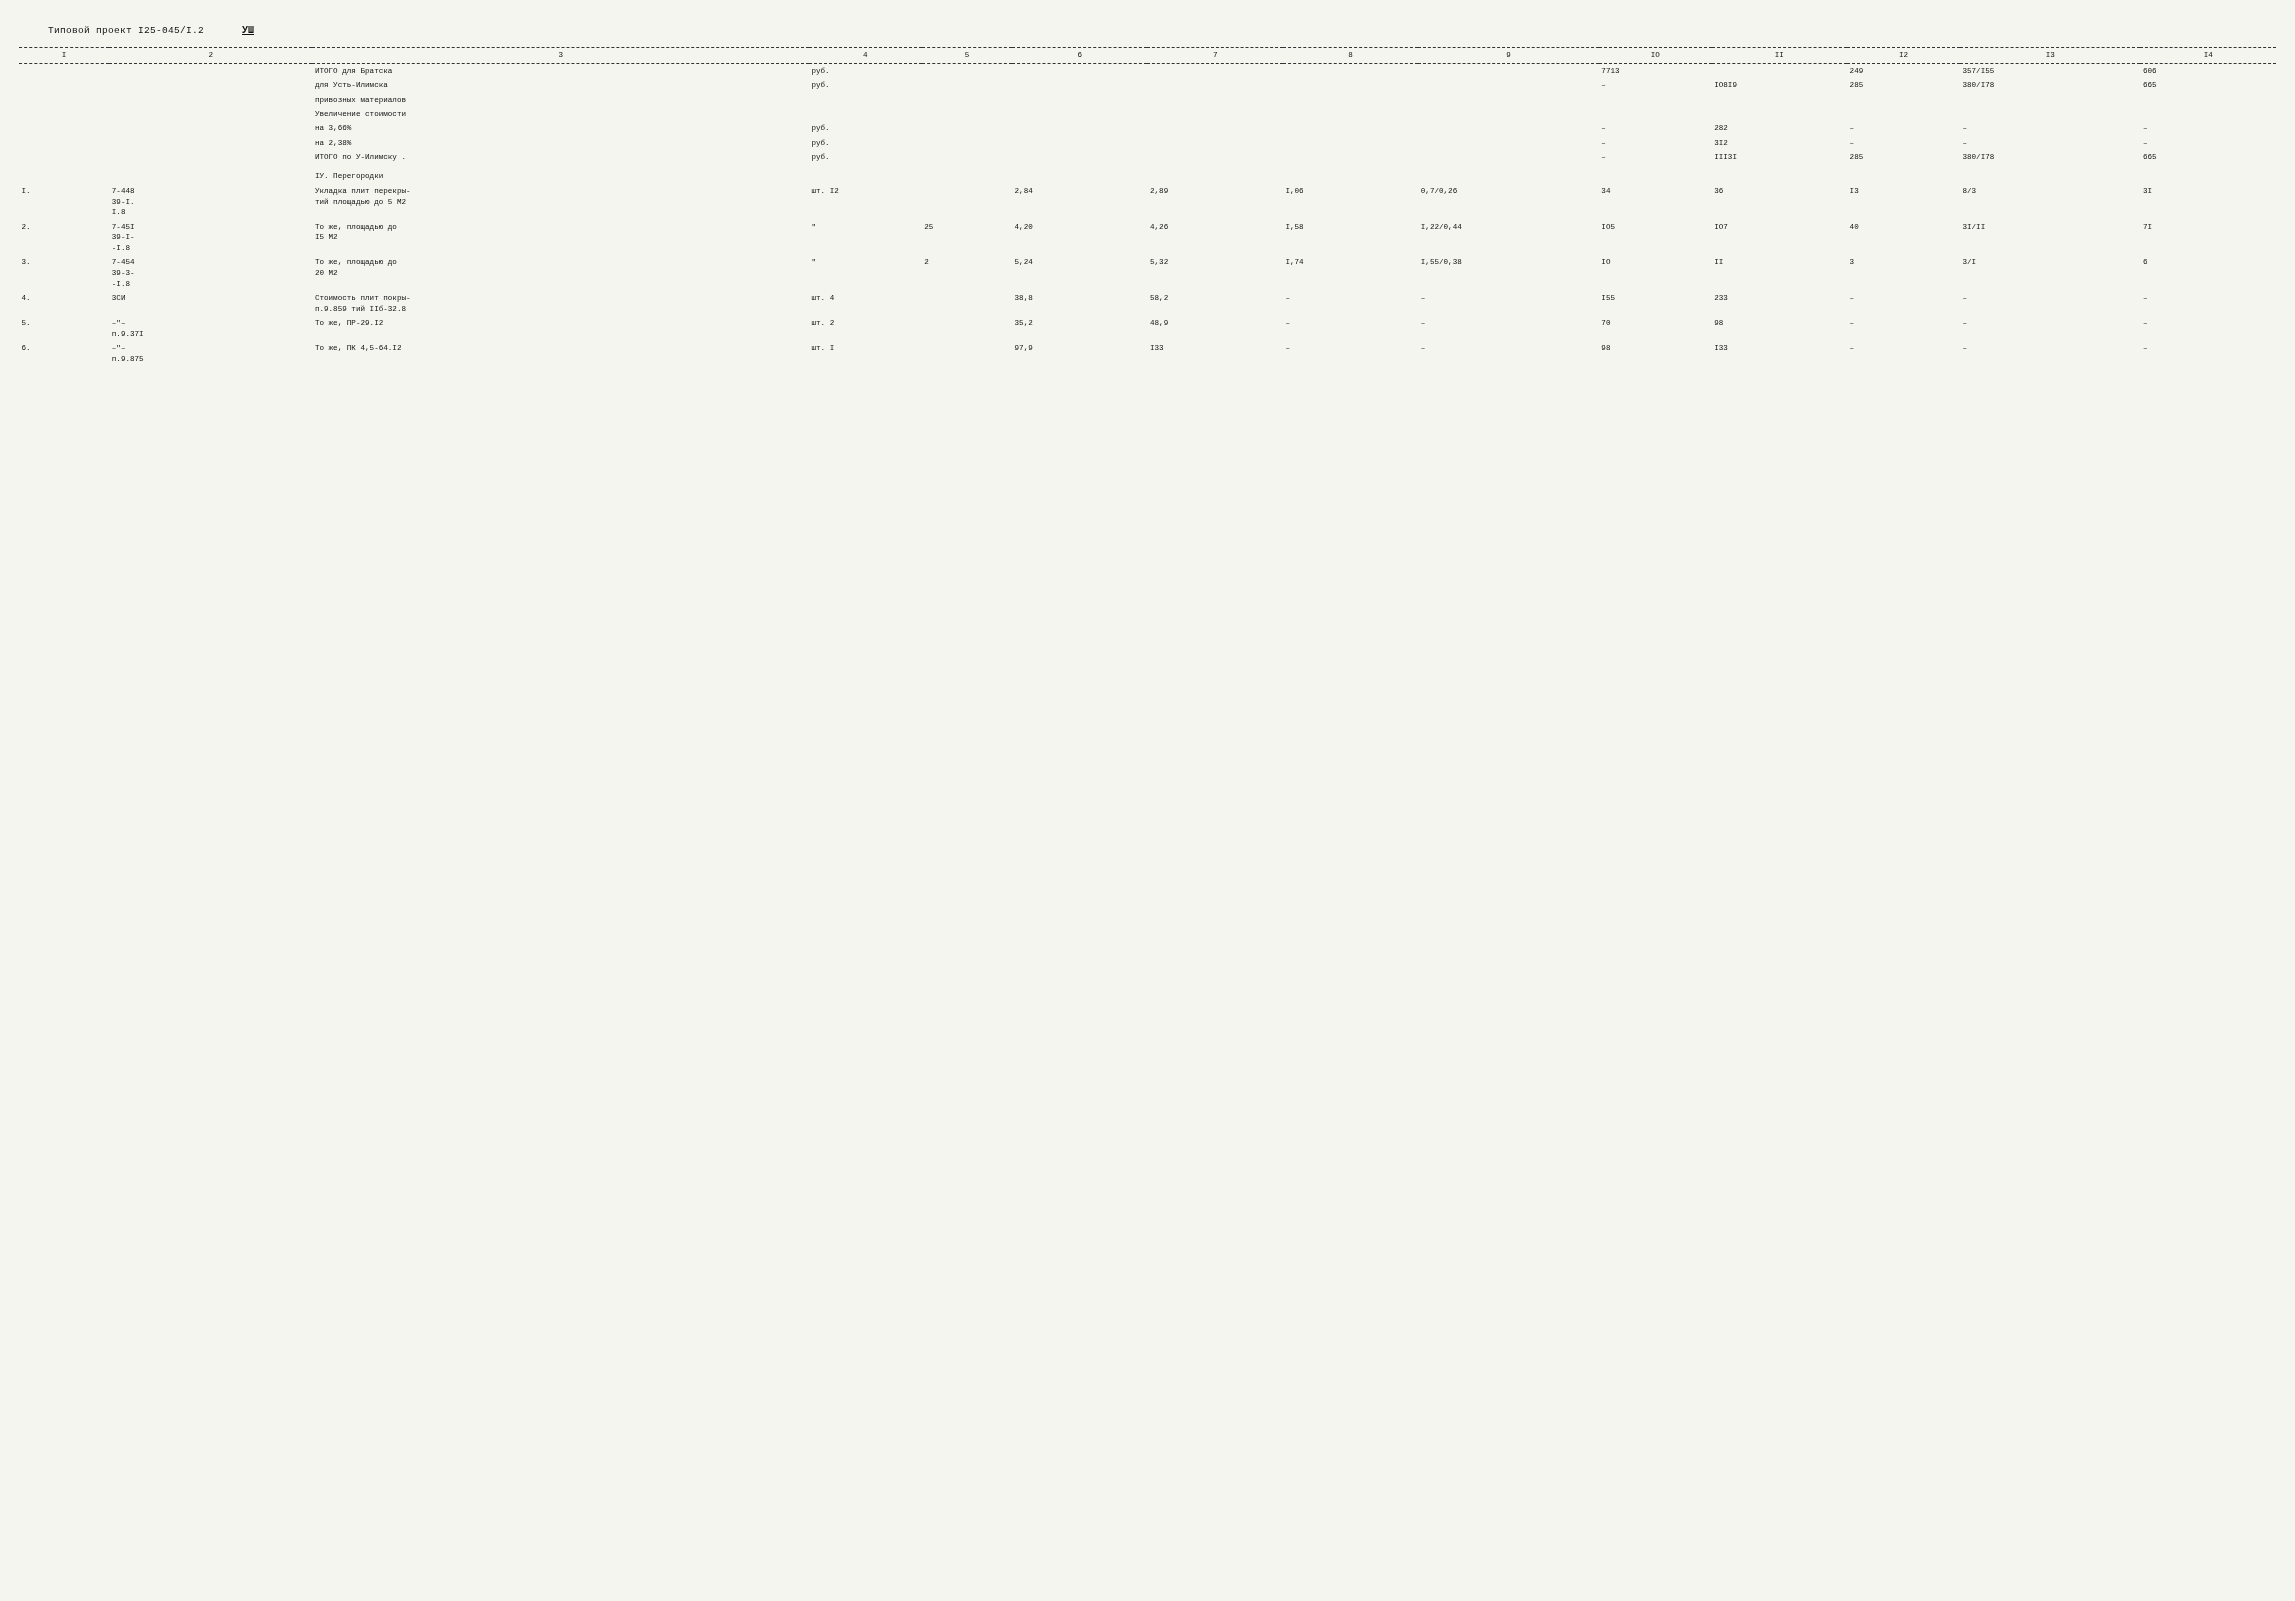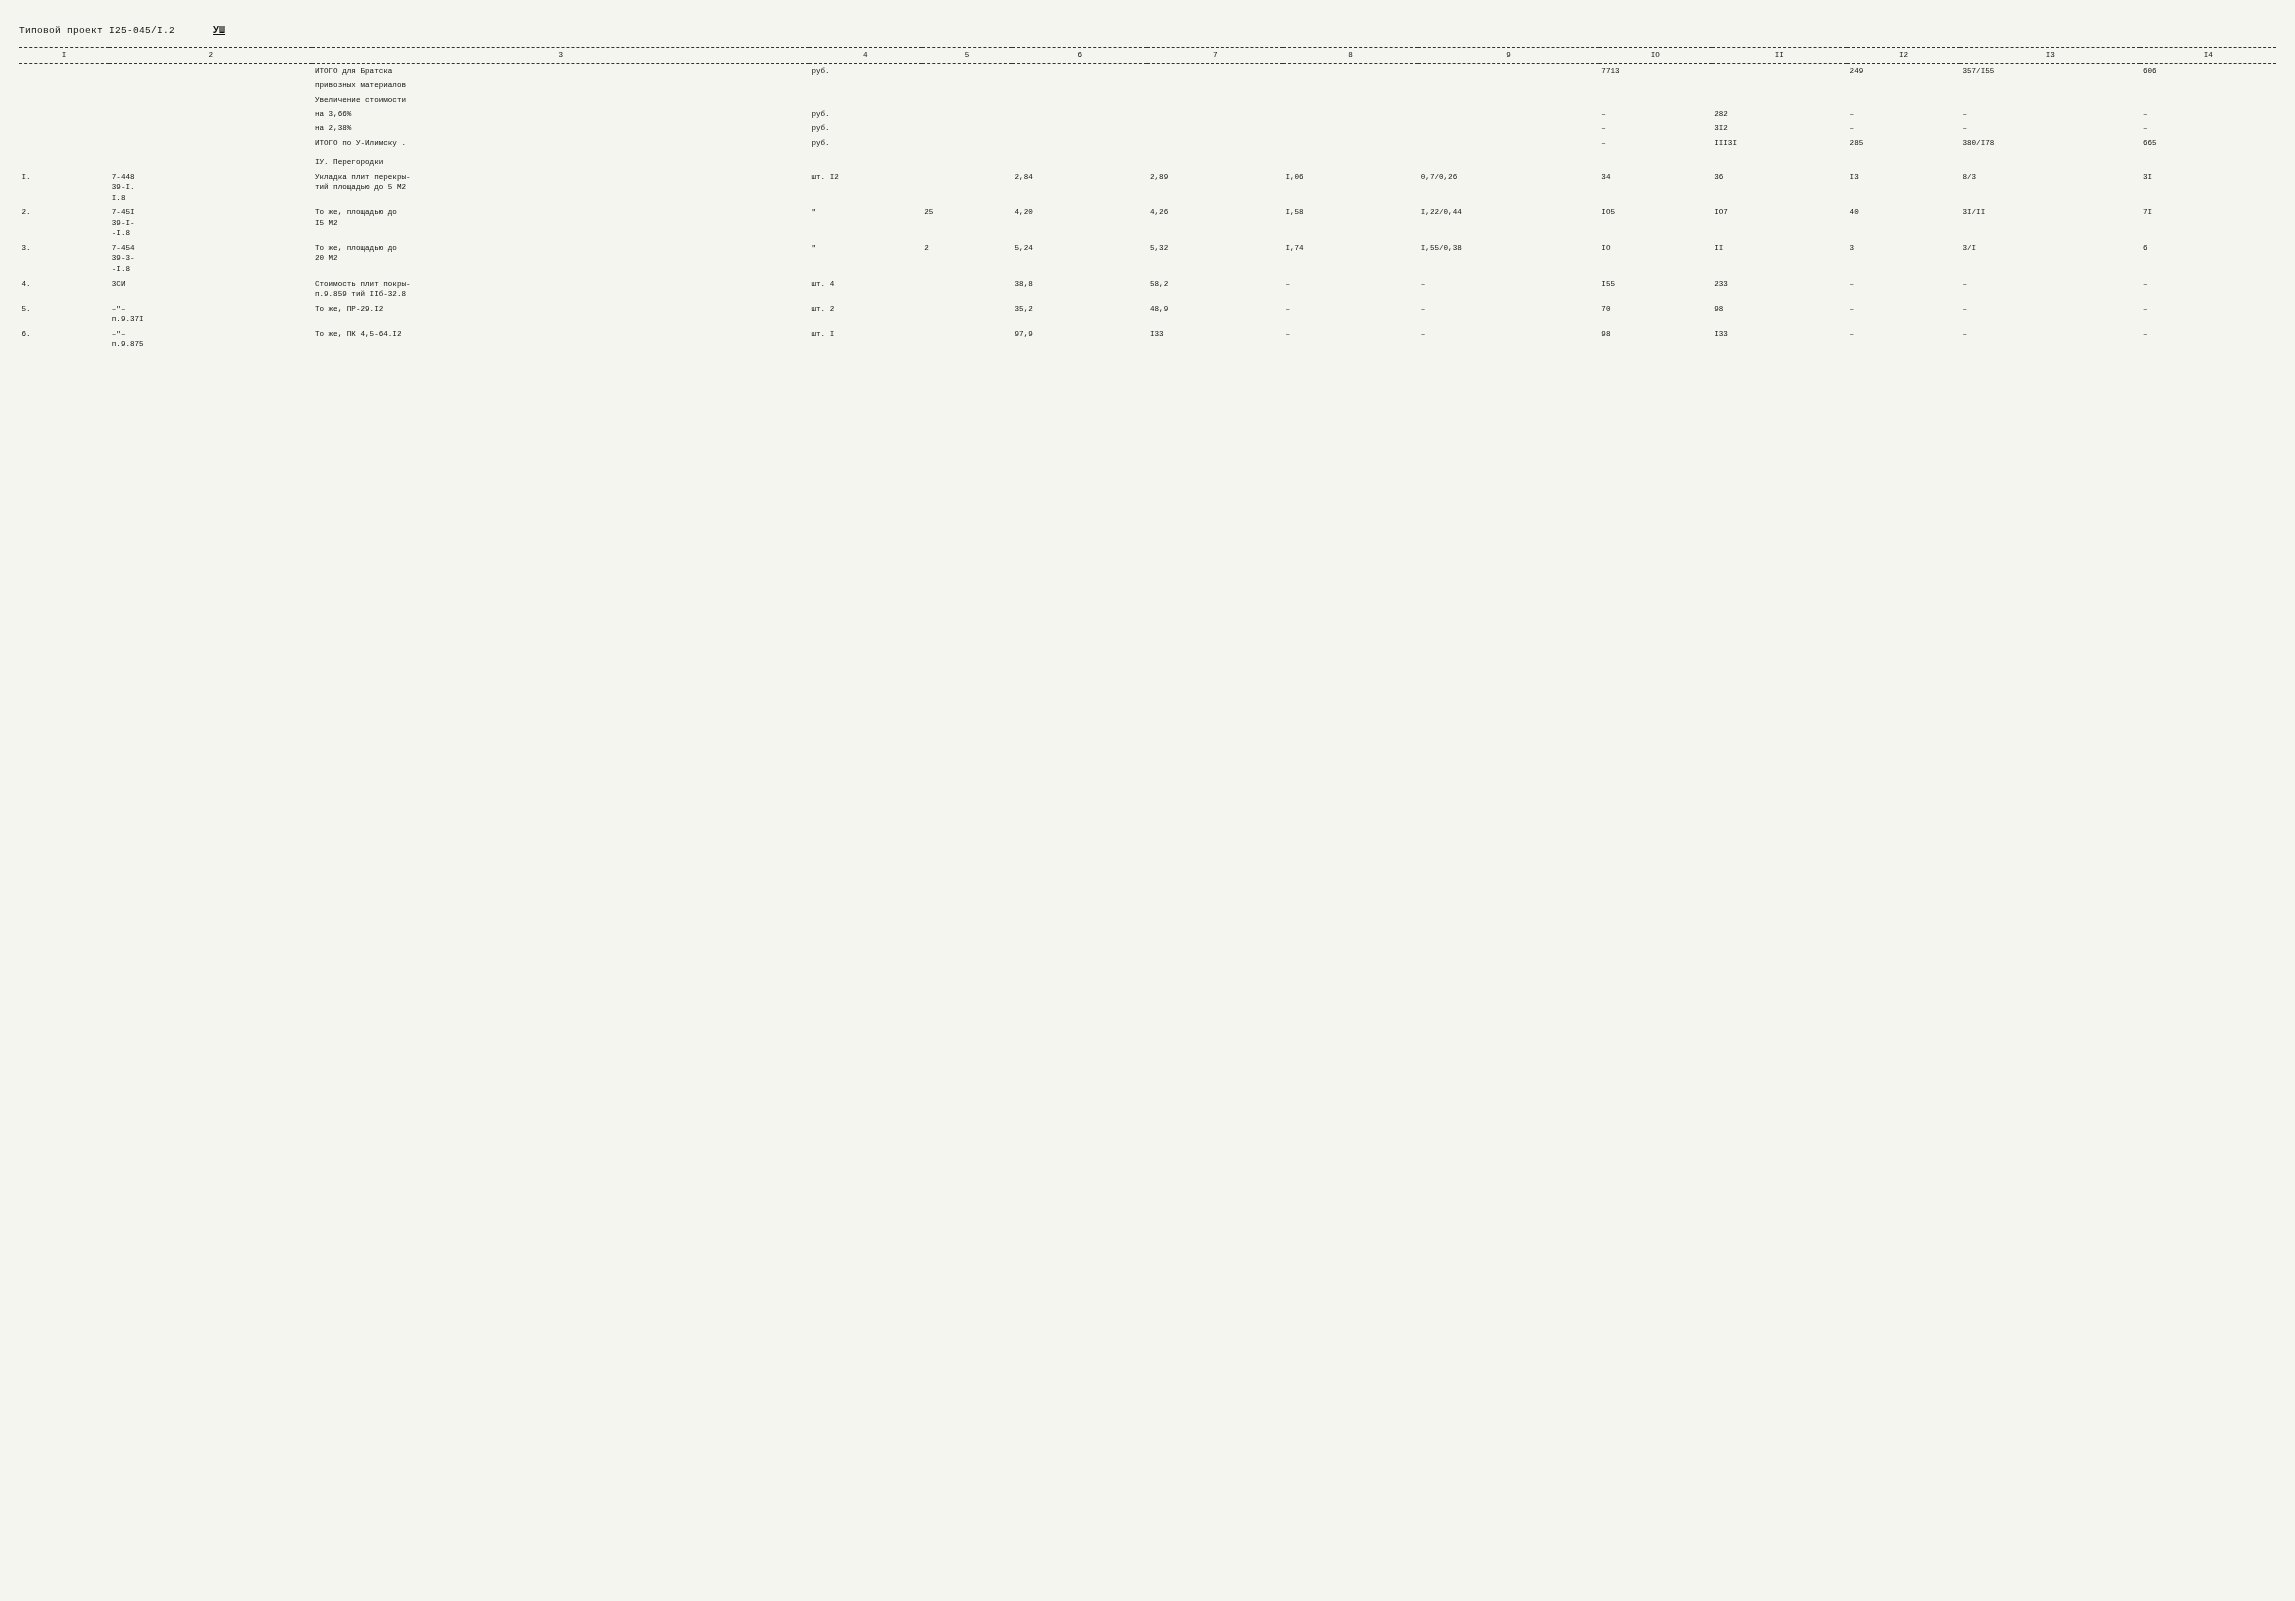--- a/index.html
+++ b/index.html
@@ -8,20 +8,21 @@
       font-family: 'Courier New', Courier, monospace;
       font-size: 8.2px;
       color: #111;
       padding: 25px 19px;
     }
     .header {
       display: flex;
       align-items: center;
       gap: 38px;
       margin-bottom: 11.4px;
+      margin-left: 29px;
     }
     .header-title {
       font-size: 9.5px;
       font-weight: normal;
       letter-spacing: 0.3px;
     }
     .header-subtitle {
       font-size: 10px;
       font-weight: bold;
       text-decoration: underline;
@@ -116,20 +117,36 @@
       <td></td>
       <td></td>
       <td></td>
       <td></td>
       <td>7713</td>
       <td></td>
       <td>249</td>
       <td>357/I55</td>
       <td>606</td>
     </tr>
+    <tr>
+      <td></td>
+      <td></td>
+      <td>для Усть-Илимска</td>
+      <td>руб.</td>
+      <td></td>
+      <td></td>
+      <td></td>
+      <td></td>
+      <td></td>
+      <td>–</td>
+      <td>IO8I9</td>
+      <td>285</td>
+      <td>380/I78</td>
+      <td>665</td>
+    </tr>
 
     <tr>
       <td></td>
       <td></td>
       <td>привозных материалов</td>
       <td></td>
       <td></td>
       <td></td>
       <td></td>
       <td></td>

